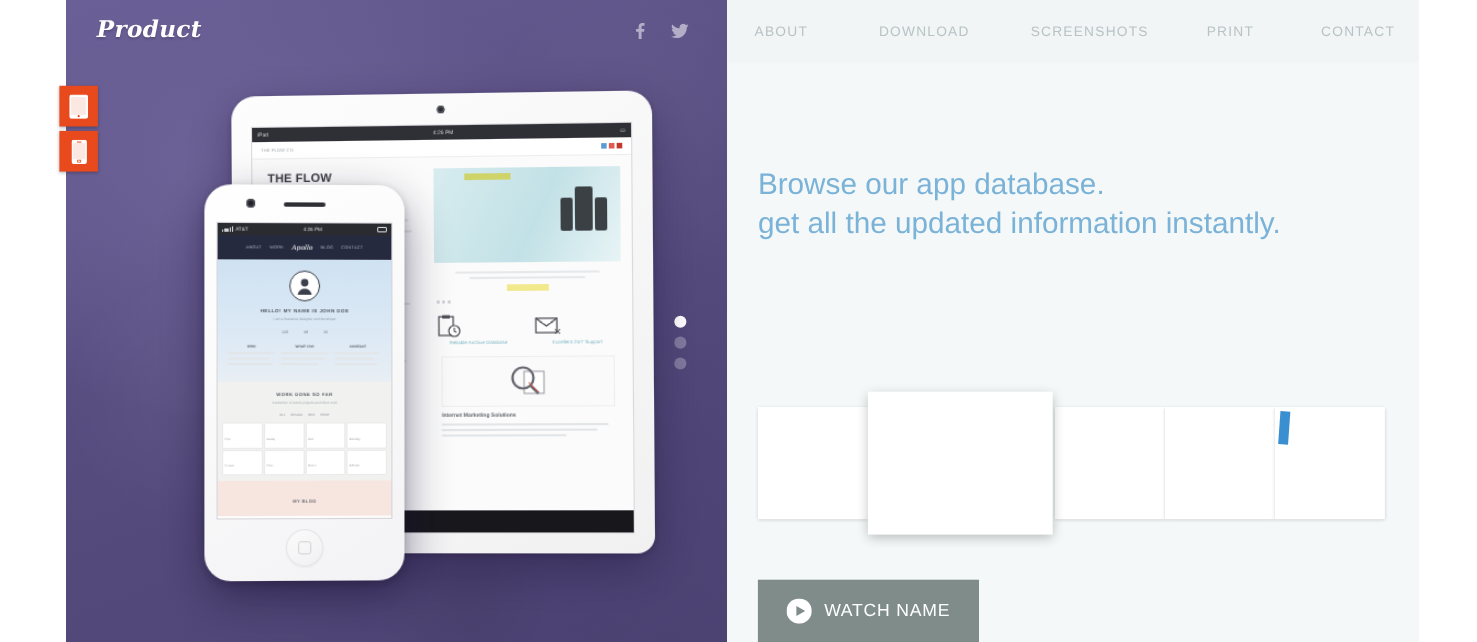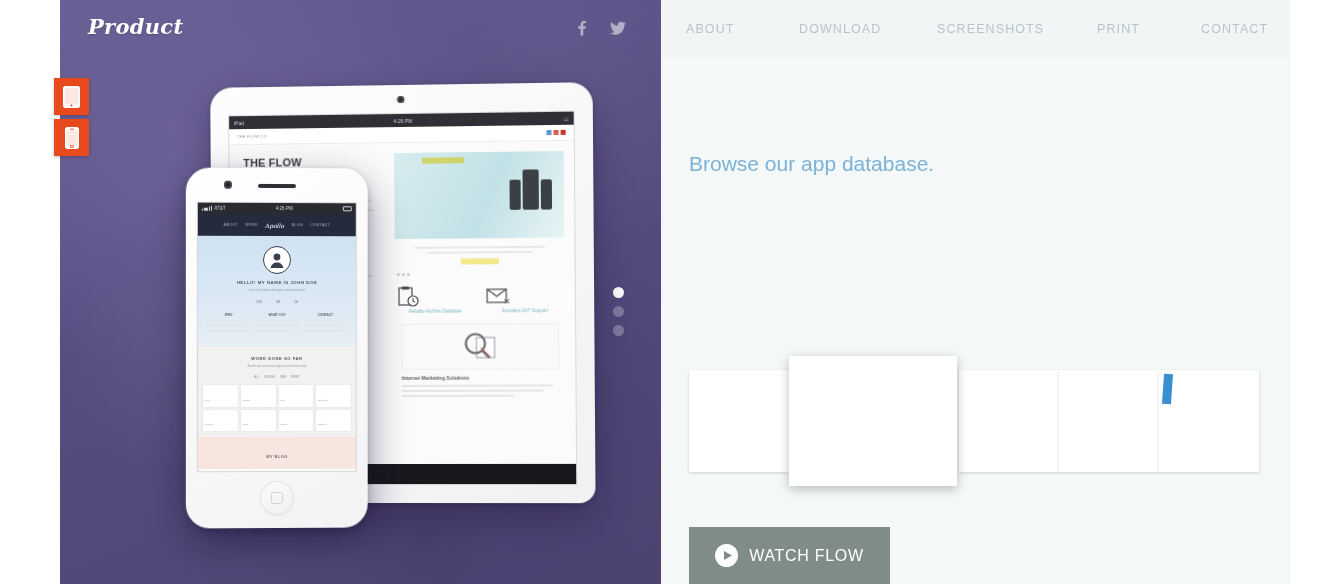--- a/index.html
+++ b/index.html
@@ -234,21 +234,21 @@
     font-size: 12.5px; color: #b9c3c6; letter-spacing: 1.1px;
     cursor: pointer; white-space: nowrap;
   }
   .headline {
     position: absolute; left: 28px; top: 84px;
     font-size: 40px; font-weight: bold; color: #2b3a4a;
     letter-spacing: -0.6px; white-space: nowrap;
   }
   .subhead {
     position: absolute; left: 28px; top: 150px;
-    font-size: 21px; color: #7ab2d8; line-height: 1.33; font-weight: normal;
+    font-size: 27px; color: #7ab2d8; line-height: 1.33; font-weight: normal;
   }
   .subhead div { white-space: nowrap; }
   .bodytext {
     position: absolute; left: 28px; top: 245px; width: 575px;
     font-size: 13.5px; color: #8c9499; line-height: 1.72;
   }
 
   
   .thumbs { position: absolute; left: 28px; top: 370px; width: 580px; height: 110px; }
   .thumb {
@@ -593,38 +593,39 @@
       <span class="nav-item" style="position:absolute;left:25px">ABOUT</span>
       <span class="nav-item" style="position:absolute;left:138px">DOWNLOAD</span>
       <span class="nav-item" style="position:absolute;left:276px">SCREENSHOTS</span>
       <span class="nav-item" style="position:absolute;left:436px">PRINT</span>
       <span class="nav-item" style="position:absolute;left:540px">CONTACT</span>
     </div>
 
 
     <div class="subhead">
       <div>Browse our app database.</div>
+      <div>get all the updated information instantly.</div>
     </div>
 
 
     <div class="thumbs">
       <div class="thumb" style="left:0px"><span class="pic ph-1"></span></div>
       <div class="thumb is-active" style="left:100px"><span class="pic ph-2"></span></div>
       <div class="thumb" style="left:270px"><span class="pic ph-3"></span></div>
       <div class="thumb" style="left:370px"><span class="pic ph-4"></span></div>
       <div class="thumb" style="left:470px"><span class="pic ph-5"></span></div>
     </div>
 
     <div class="ctas">
       <div class="btn btn-watch">
         <span class="play-ico">
           <svg viewBox="0 0 23 23">
               <circle cx="11.5" cy="11.5" r="11.5" fill="#ffffff"></circle>
               <path d="M9 7l8 4.5L9 16z" fill="#7f8c8a"></path>
             </svg>
         </span>
-        <span>WATCH FLOW</span>
+        <span>WATCH NAME</span>
       </div>
     </div>
   </div>
 
   <div class="content-white-gutter"></div>
 </div>
 
 </body></html>

